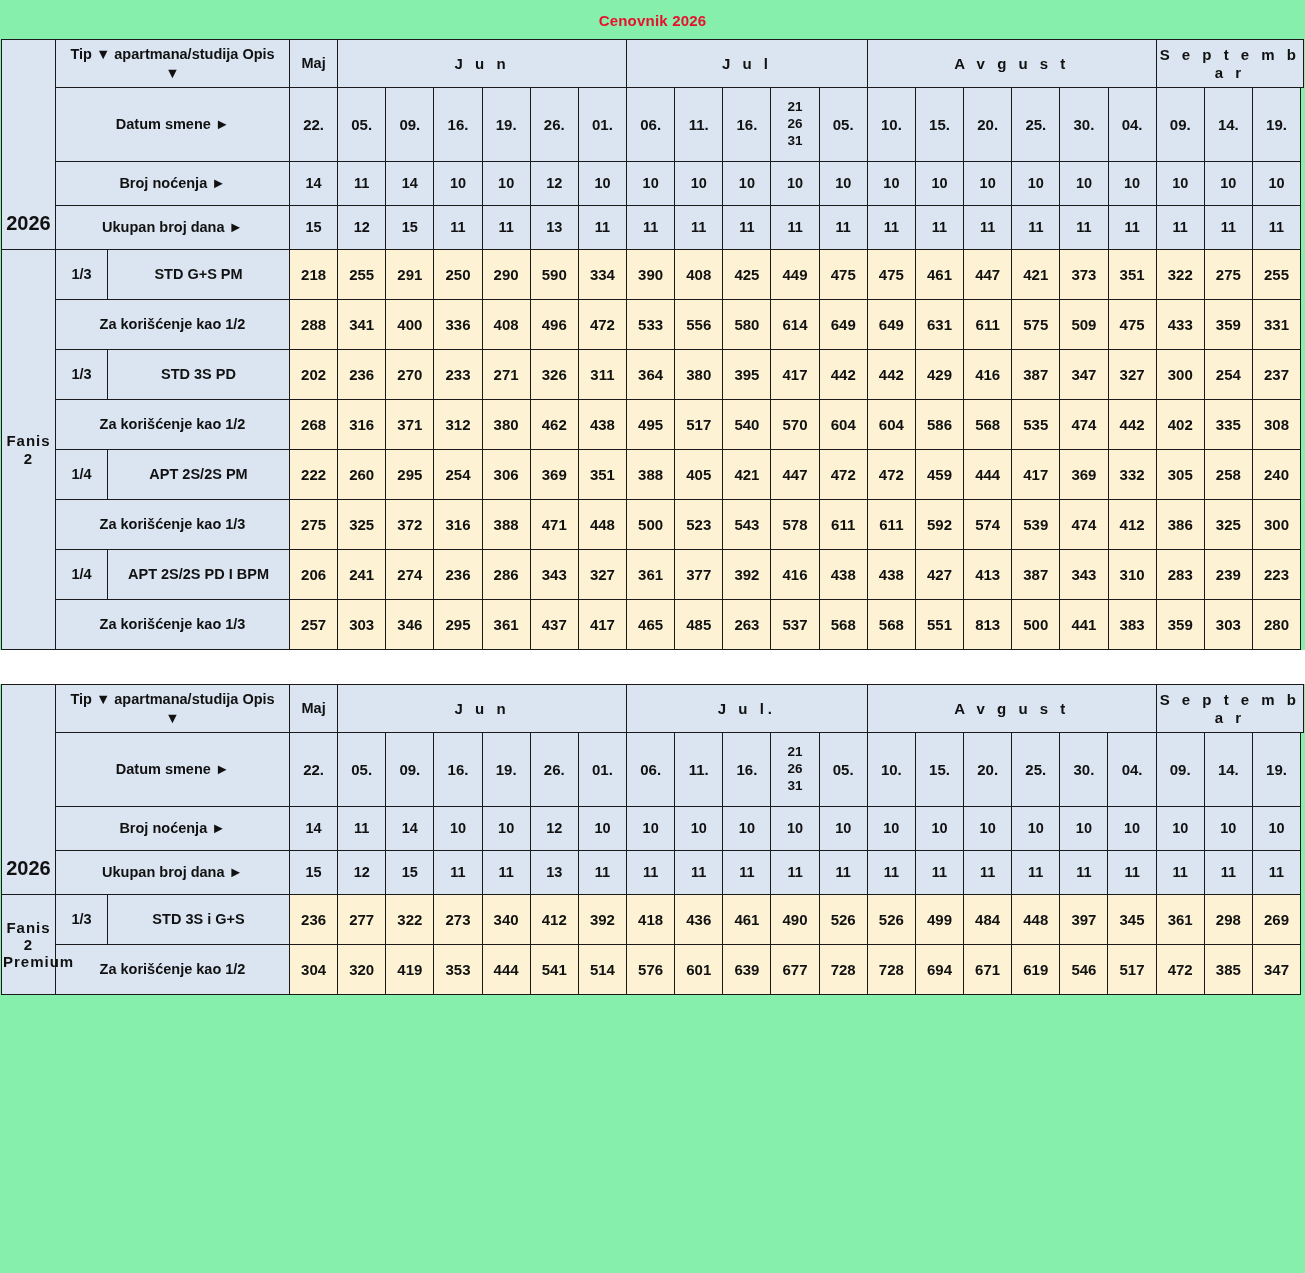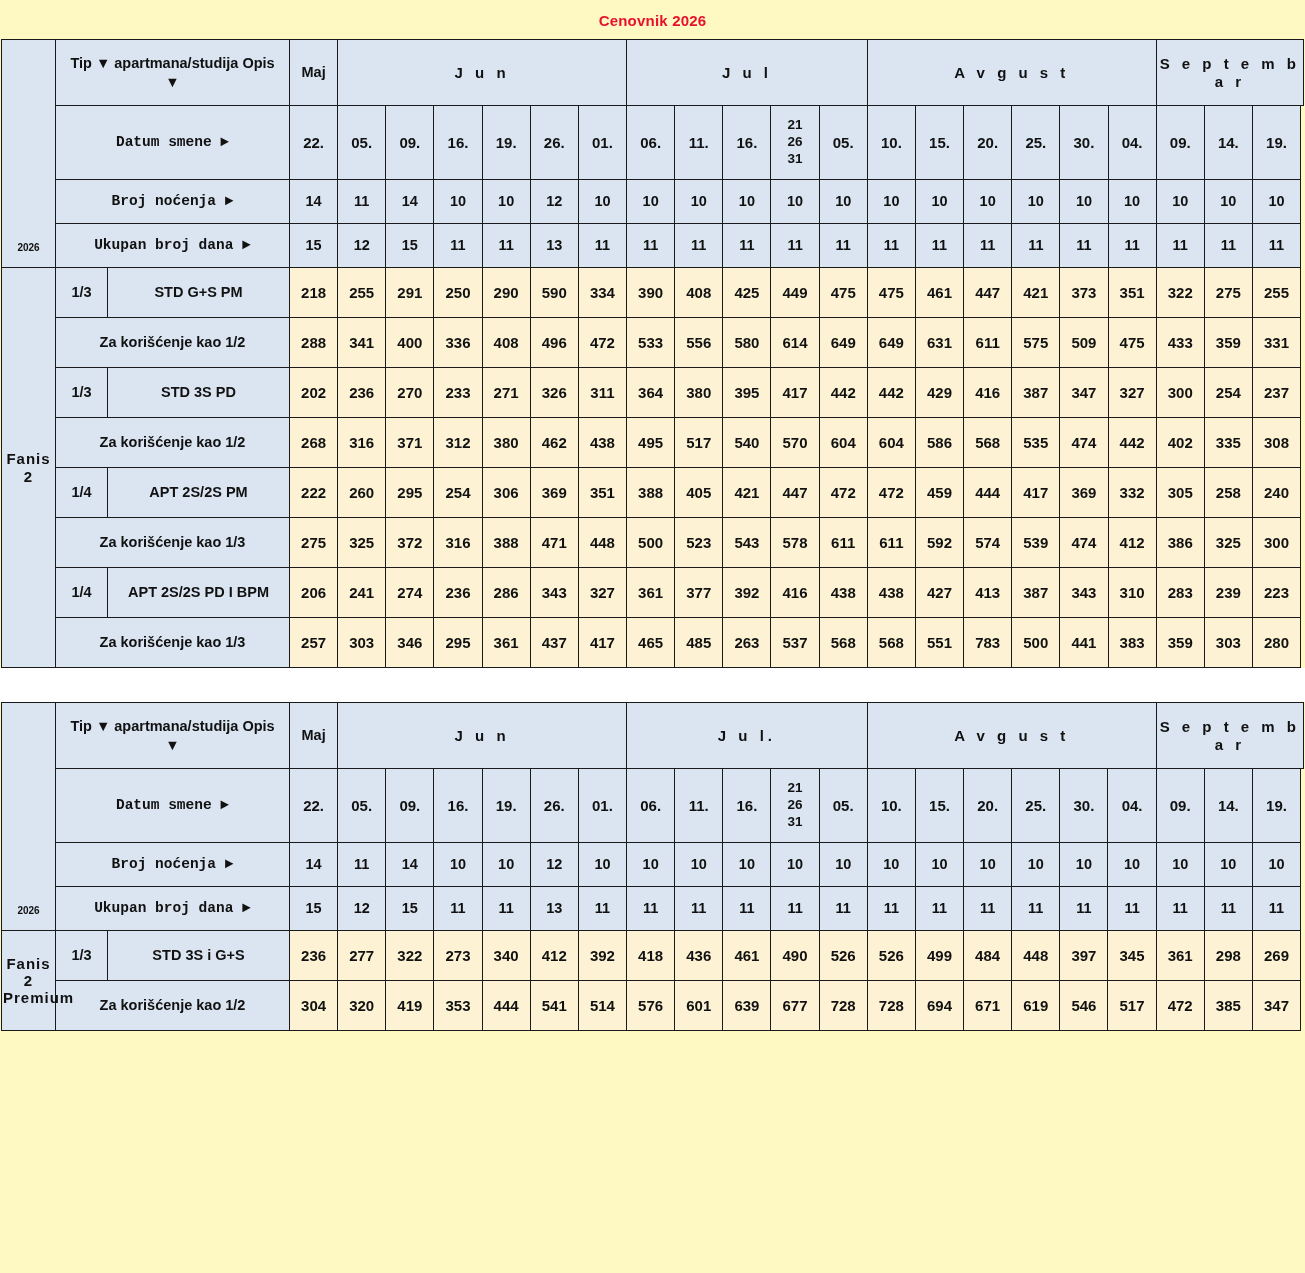--- a/index.html
+++ b/index.html
@@ -5,21 +5,21 @@
   * { box-sizing: border-box; }
   html, body {
     margin: 0; padding: 0;
     background: #ffffff;
     font-family: "Liberation Sans", sans-serif;
   }
   .page {
     width: 1305px;
     min-height: 1273px;
     position: relative;
-    background: #fef9c3;
+    background: #86efac;
   }
   .title {
     text-align: center;
     color: #e8112d;
     font-weight: bold;
     font-size: 15px;
     padding: 12px 0 10px 0;
     letter-spacing: 0.2px;
   }
   table {
@@ -39,38 +39,37 @@
     background: #dbe5f1;
     line-height: 1.15;
   }
   td.price {
     background: #fdf3d4;
     font-size: 15px;
   }
   td.hdr-month {
     font-size: 15px;
     letter-spacing: 4px;
-    height: 66px;
+    height: 48px;
   }
   td.hdr-maj {
     font-size: 14.5px;
     letter-spacing: 0px;
   }
   td.tip-head {
     font-size: 14.5px;
     line-height: 1.3;
     padding: 4px 6px;
   }
   td.rowlabel {
     font-size: 14.5px;
     padding: 4px 6px;
-    font-family: Liberation Mono, monospace;
   }
   td.year {
-    font-size: 10px;
+    font-size: 20px;
   }
   td.leftname {
     font-size: 15px;
     letter-spacing: 1px;
   }
   td.datum {
     height: 74px;
     font-size: 15px;
   }
   td.datum.multi {
@@ -398,21 +397,21 @@
           <td class="price">361</td>
           <td class="price">437</td>
           <td class="price">417</td>
           <td class="price">465</td>
           <td class="price">485</td>
           <td class="price">263</td>
           <td class="price">537</td>
           <td class="price">568</td>
           <td class="price">568</td>
           <td class="price">551</td>
-          <td class="price">783</td>
+          <td class="price">813</td>
           <td class="price">500</td>
           <td class="price">441</td>
           <td class="price">383</td>
           <td class="price">359</td>
           <td class="price">303</td>
           <td class="price">280</td>
         </tr>
       </tbody>
     </table>
 

